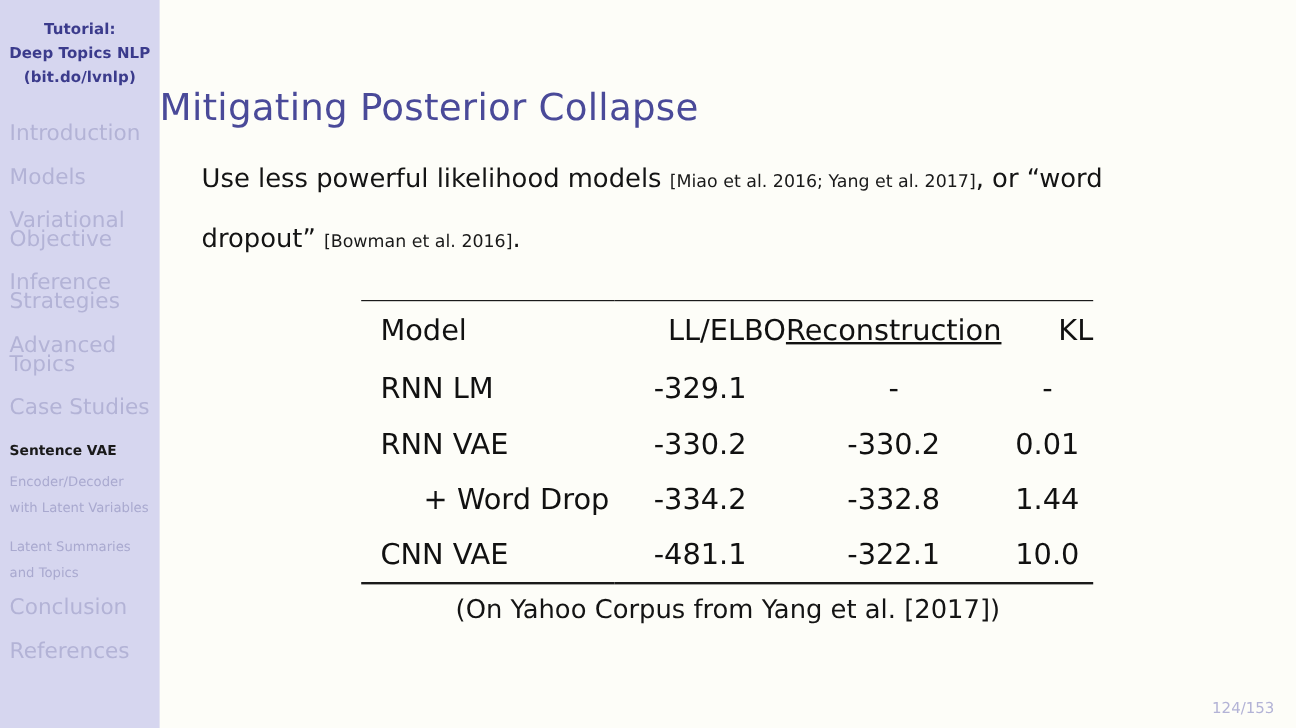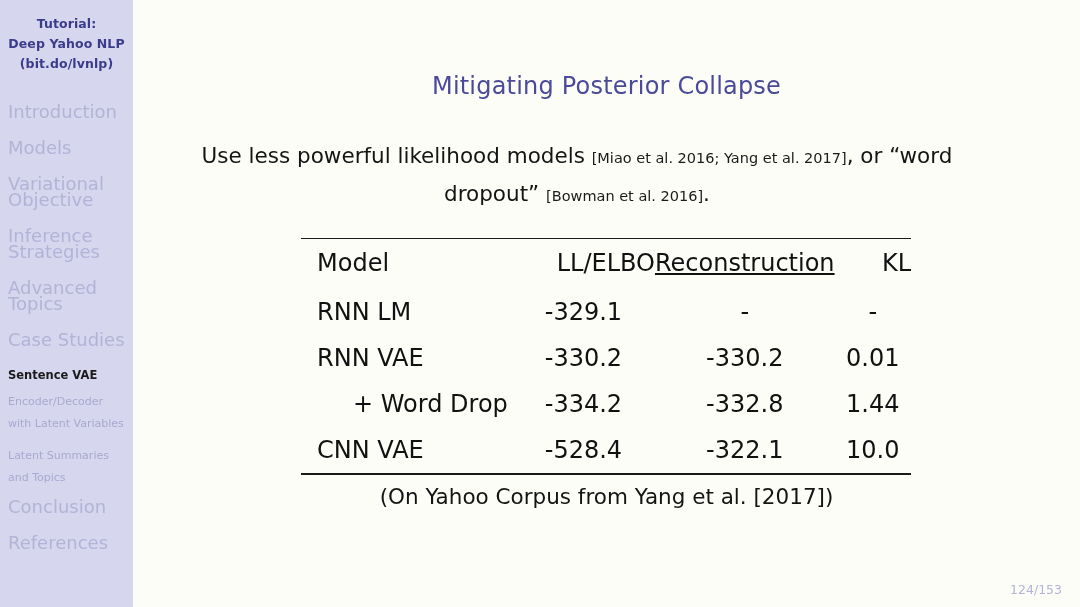--- a/index.html
+++ b/index.html
@@ -68,34 +68,33 @@
     margin-bottom: 9px;
   }
 
   
   .main {
     flex: 1;
     position: relative;
     height: 607px;
   }
   .slide-title {
-    text-align: center;
     color: #4a4a99;
-    font-size: 24px;
+    font-size: 31px;
     margin-top: 72px;
     font-weight: normal;
     letter-spacing: 0.2px;
   }
   .body-text {
-    margin: 38px 0 0 35px;
+    margin: 18px 0 0 35px;
     width: 818px;
     font-size: 21.5px;
-    line-height: 36px;
+    line-height: 48px;
     color: #141414;
-    text-align: center;
+    text-align: left;
   }
   .cite {
     font-size: 14.5px;
     color: #1a1a1a;
   }
 
   
   .table-wrap {
     margin: 24px 0 0 168px;
     width: 610px;
@@ -156,21 +155,21 @@
 </style>
 </head>
 <body>
 
 <div class="slide">
 
   <div class="sidebar">
 
     <div class="sidebar-title">
       <div>Tutorial:</div>
-      <div>Deep Yahoo NLP</div>
+      <div>Deep Topics NLP</div>
       <div>(bit.do/lvnlp)</div>
     </div>
 
     <div class="nav">
       <div class="nav-item section">Introduction</div>
       <div class="nav-item section">Models</div>
       <div class="nav-item section">Variational Objective</div>
       <div class="nav-item section">Inference Strategies</div>
       <div class="nav-item section">Advanced Topics</div>
       <div class="nav-item section">Case Studies</div>
@@ -215,21 +214,21 @@
             <td>0.01</td>
           </tr>
           <tr>
             <td class="model-col indent-row">+ Word Drop</td>
             <td>-334.2</td>
             <td>-332.8</td>
             <td>1.44</td>
           </tr>
           <tr class="rule-bot">
             <td class="model-col">CNN VAE</td>
-            <td>-528.4</td>
+            <td>-481.1</td>
             <td>-322.1</td>
             <td>10.0</td>
           </tr>
         </tbody>
       </table>
     </div>
 
     <div class="caption">(On Yahoo Corpus from Yang et al. [2017])</div>
 
     <div class="page-number">124/153</div>

